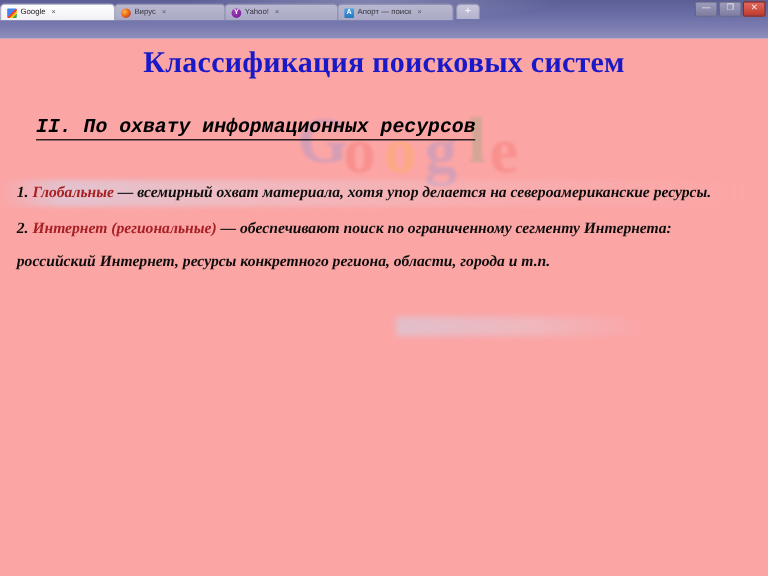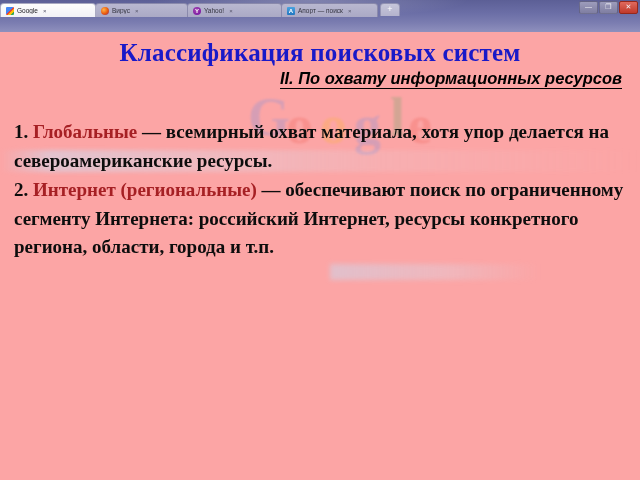--- a/index.html
+++ b/index.html
@@ -272,42 +272,43 @@
     text-align: center;
     color: #1919c8;
     font-family: "Liberation Serif", serif;
     font-weight: bold;
     font-size: 25px;
     line-height: 30px;
     letter-spacing: 0.2px;
   }
 
   .section-heading {
-    margin: 0 0 0 0;
+    margin: 28px 0 0 0;
     padding: 0 18px 0 30px;
-    text-align: right;
+    text-align: left;
     color: #000000;
-    font-family: Liberation Sans, sans-serif;
+    font-family: Liberation Mono, monospace;
     font-weight: bold;
     font-style: italic;
     font-size: 16.5px;
     line-height: 20px;
   }
   .section-heading span {
     border-bottom: 1.6px solid #000;
     padding-bottom: 1px;
   }
 
   .body-block {
     margin: 30px 0 0 0;
     padding: 0 14px 0 14px;
     color: #0d0d0d;
     font-family: "Liberation Serif", serif;
     font-weight: bold;
-    font-size: 19px;
+    font-style: italic;
+    font-size: 13px;
     line-height: 28.5px;
     text-align: left;
   }
   .body-item { margin: 0 0 1px 0; }
   .term-red {
     color: #a62024;
   }
 </style>
 </head>
 <body>

